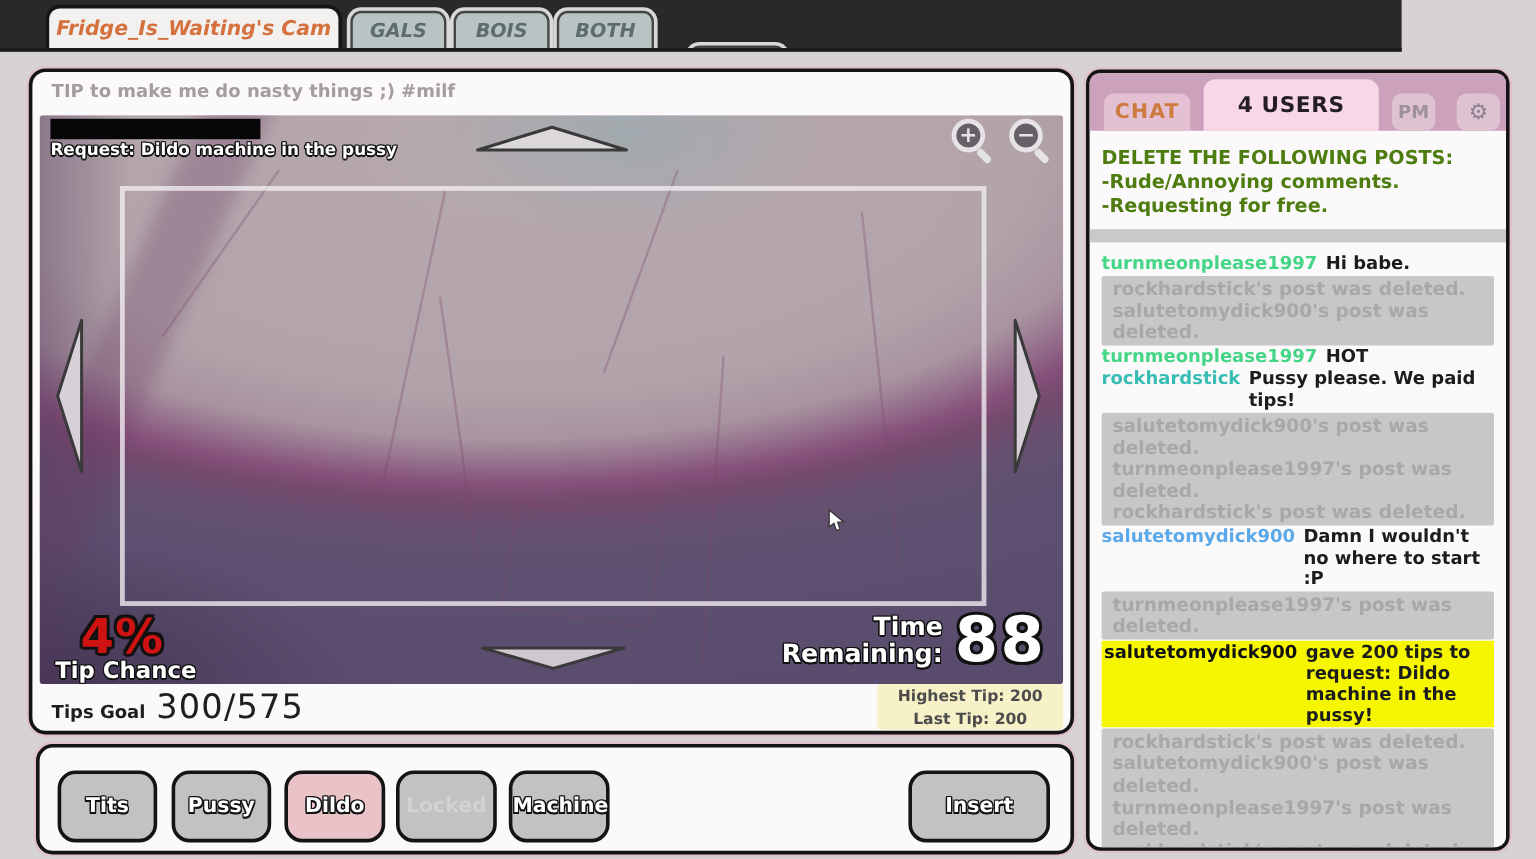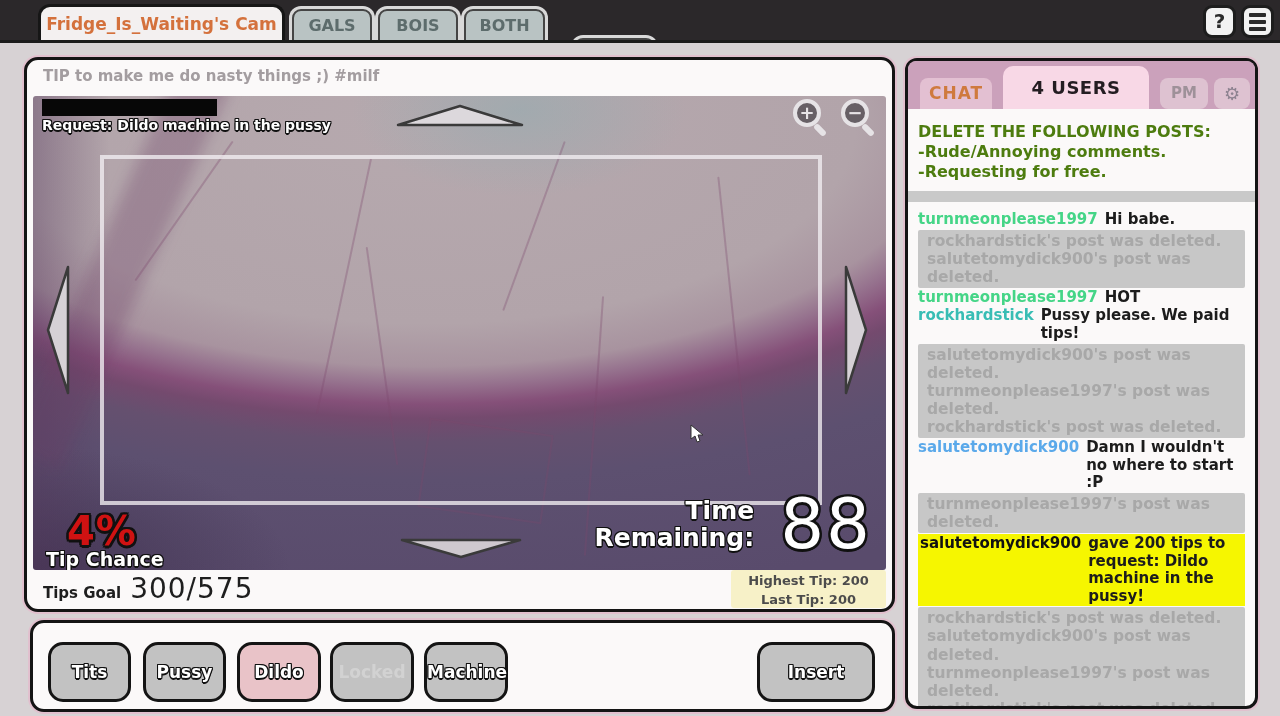--- a/index.html
+++ b/index.html
@@ -1,21 +1,21 @@
 <!DOCTYPE html>
 <html><head>
 <meta charset="utf-8">
 <style>
   * { margin:0; padding:0; box-sizing:border-box; }
   html,body { width:1280px; height:716px; overflow:hidden; }
   body { font-family:"DejaVu Sans","Liberation Sans",sans-serif; background:#d7d2d4; position:relative; }
 
   
-  .topbar { position:absolute; left:0; top:0; width:1280px; height:43px;
-            background:#2b282a; border-bottom:3px solid #1b1b1b; overflow:hidden; }
+  .topbar { position:absolute; left:0; top:0; width:1168px; height:43px;
+            background:#2b282a; border-bottom:3px solid #1b1b1b; overflow:hidden;font-style:italic; }
   .wtabs { position:absolute; left:38px; top:0; height:43px; }
   .wtab { position:absolute; top:9px; height:34px; background:#b9c3c3; color:#5d6c6c;
           font-weight:bold; font-size:16px; text-align:center; line-height:30px;
           border:2px solid #454545; box-shadow:0 0 0 3px #d9d9d9; border-radius:9px 9px 0 0; }
   .wtab.active { top:4px; height:39px; background:#f3f0f0; color:#d4713c;
           border:3px solid #161616; border-bottom:none; box-shadow:none;
           border-radius:12px 12px 0 0; font-size:17px; line-height:34px; }
   .sysbtn { position:absolute; top:5px; width:33px; height:33px; background:#f2f2f2;
           border:3px solid #1d1d1d; border-radius:9px; color:#2a2a2a; font-size:20px;
           font-weight:bold; text-align:center; line-height:27px; }
@@ -52,41 +52,41 @@
   .magnifier { position:absolute; width:39px; height:41px; }
   .mag-ring { position:absolute; left:0; top:0; width:28px; height:28px; border-radius:50%;
       border:4px solid #e6e3e6; background:rgba(42,40,46,.55); color:#e6e3e6; font-size:18px;
       font-weight:bold; text-align:center; line-height:20px; }
   .mag-handle { position:absolute; left:24px; top:24px; width:6px; height:14px; background:#e6e3e6;
       border-radius:3px; transform:rotate(-45deg); }
   .tip-chance-value { position:absolute; left:34px; bottom:16px; font-size:40px; font-weight:800;
       color:#cf1212; letter-spacing:1px; }
   .tip-chance-label { position:absolute; left:13px; bottom:0px; font-size:19px; font-weight:bold; color:#fff; }
   .time-block { position:absolute; right:14px; bottom:6px; display:flex; align-items:center; gap:10px; }
-  .time-words { text-align:right; color:#fff; font-size:25px; font-weight:bold; line-height:1.1; }
-  .time-value { color:#fff; font-size:69px; font-weight:400; letter-spacing:2px;margin-left:16px; }
+  .time-words { text-align:right; color:#fff; font-size:21px; font-weight:bold; line-height:1.1; }
+  .time-value { color:#fff; font-size:52px; font-weight:700; letter-spacing:2px; }
   .cursor-svg { position:absolute; left:657px; top:328px; }
   .cam-footer { position:absolute; left:6px; right:6px; top:510px; height:39px; }
   .tips-goal { position:absolute; left:10px; top:2px; display:flex; align-items:baseline; gap:9px; }
   .tips-goal-label { font-size:15px; font-weight:bold; color:#1e1e1e; }
   .tips-goal-value { font-size:28px; color:#1e1e1e; letter-spacing:1px; }
   .tip-stats { position:absolute; right:0; top:0; width:155px; height:38px; background:#f7f1c8;
       border-radius:3px; text-align:center; font-size:13px; font-weight:600; color:#4c4c4c;
       line-height:1.45; padding-top:2px; }
 
   
   #chat-panel { left:905px; top:58px; width:353px; height:651px; border-radius:12px; }
   .chat-header { position:absolute; left:0; top:0; right:0; height:48px; background:#cba1bb;
       border-radius:8px 8px 0 0; }
   .ctab { position:absolute; font-weight:bold; text-align:center; }
   .ctab-chat { left:12px; top:17px; width:72px; height:31px; background:#e3c0d2; border-radius:8px 8px 0 0;
       color:#cf7a3e; font-size:17px; line-height:31px; letter-spacing:1px; }
   .ctab-users { left:95px; top:5px; width:146px; height:43px; background:#f8d8e6; border-radius:10px 10px 0 0;
       color:#241d22; font-size:18px; line-height:43px; letter-spacing:.5px; }
-  .ctab-pm { left:252px; top:17px; width:48px; height:31px; background:#dec2d1; border-radius:8px;
+  .ctab-pm { left:252px; top:17px; width:36px; height:31px; background:#dec2d1; border-radius:8px;
       color:#9e9199; font-size:15px; line-height:31px; }
   .ctab-gear { left:306px; top:17px; width:36px; height:31px; background:#dec2d1; border-radius:8px;
       color:#8d8290; font-size:18px; line-height:31px; }
   .chat-body { position:absolute; left:0; right:0; top:48px; bottom:0; padding:13px 10px 0 10px;
       overflow:hidden; border-radius:0 0 9px 9px; }
   .mod-notice { color:#4d7c0f; font-size:16px; font-weight:600; line-height:1.25; }
   .chat-divider { height:11px; background:#c9c9c9; margin:9px -10px 9px -10px; }
   .msg { display:flex; align-items:flex-start; font-size:15px; line-height:1.17; margin-bottom:1px; }
   .msg-name { font-weight:bold; white-space:nowrap; margin-right:7px; }
   .msg-text { color:#1c1c1c; font-weight:600; flex:1; }

